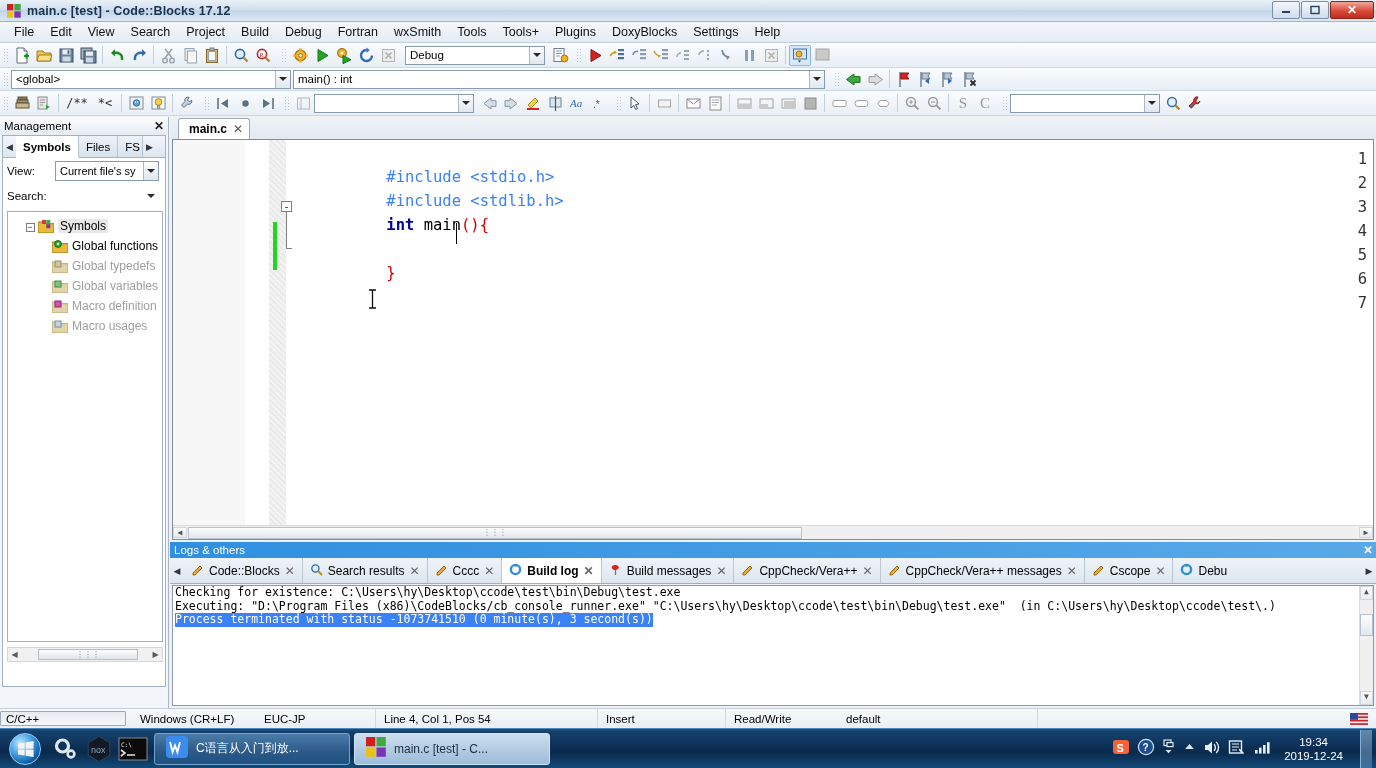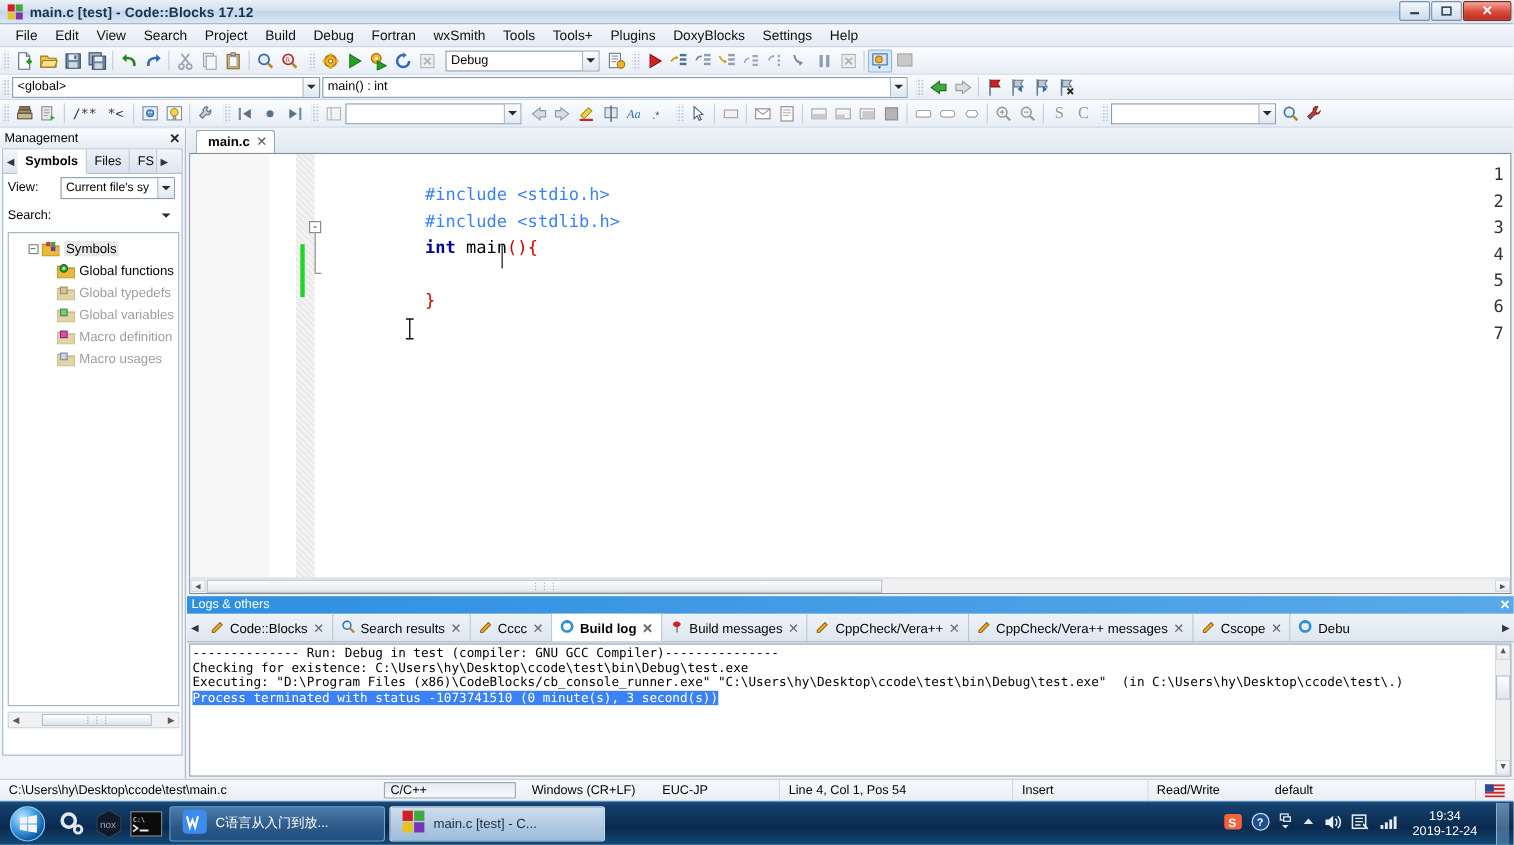--- a/index.html
+++ b/index.html
@@ -1006,37 +1006,35 @@
         <span><svg width="13" height="13" viewBox="0 0 13 13">
               <circle cx="6.5" cy="6.5" r="4.6" fill="none" stroke="#2f8fd4" stroke-width="2.4"></circle>
               <path d="M6.5 1v2.6" stroke="#2f8fd4" stroke-width="2.4"></path>
             </svg></span>
         <span>Debu</span>
       </div>
       <div class="tabarrow" style="width:14px;background:none;margin-left:auto">▶</div>
     </div>
 
     <div id="logbody">
-      <div class="logline" style="margin-top:1px">-------------- Run: Debug in test (compiler: GNU GCC Compiler)---------------</div>
       <div class="logline"></div>
       <div class="logline">Checking for existence: C:\Users\hy\Desktop\ccode\test\bin\Debug\test.exe</div>
       <div class="logline">Executing: "D:\Program Files (x86)\CodeBlocks/cb_console_runner.exe" "C:\Users\hy\Desktop\ccode\test\bin\Debug\test.exe"  (in C:\Users\hy\Desktop\ccode\test\.)</div>
       <div class="logline"><span class="logerr">Process terminated with status -1073741510 (0 minute(s), 3 second(s))</span></div>
 
       <div class="vscroll">
         <div class="vsbtn">▲</div>
         <div style="position:absolute;top:28px;left:0;width:13px;height:22px;background:linear-gradient(to bottom,#fdfdfd,#e2e7ee);border:1px solid #b8c1cb;"></div>
         <div class="vsbtn" style="position:absolute;bottom:0;width:13px">▼</div>
       </div>
     </div>
   </div>
 </div>
 
 <div id="status">
-  <div class="scell" style="width:366px;border-right:none">C:\Users\hy\Desktop\ccode\test\main.c</div>
   <div class="sunk" style="width:126px">C/C++</div>
   <div class="scell" style="border-right:none;width:124px">Windows (CR+LF)</div>
   <div class="scell" style="width:120px">EUC-JP</div>
   <div class="scell" style="width:222px">Line 4, Col 1, Pos 54</div>
   <div class="scell" style="width:128px">Insert</div>
   <div class="scell" style="width:112px;border-right:none">Read/Write</div>
   <div class="scell" style="width:200px">default</div>
   <div class="scell" style="margin-left:auto;border-right:none">
     <svg width="18" height="12" viewBox="0 0 18 12">
         <rect width="18" height="12" fill="#e8e8e8"></rect>

